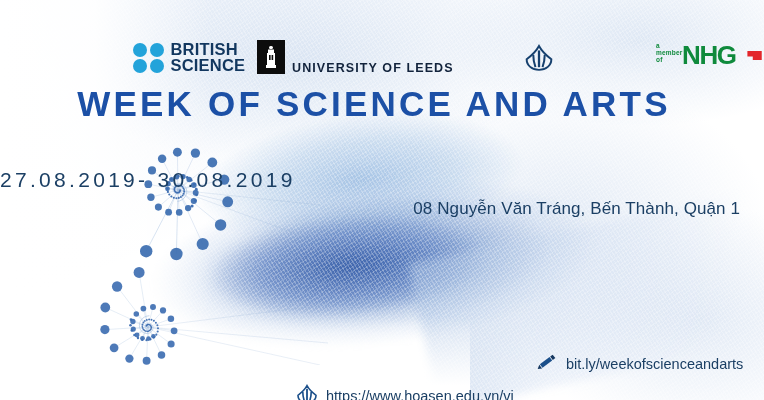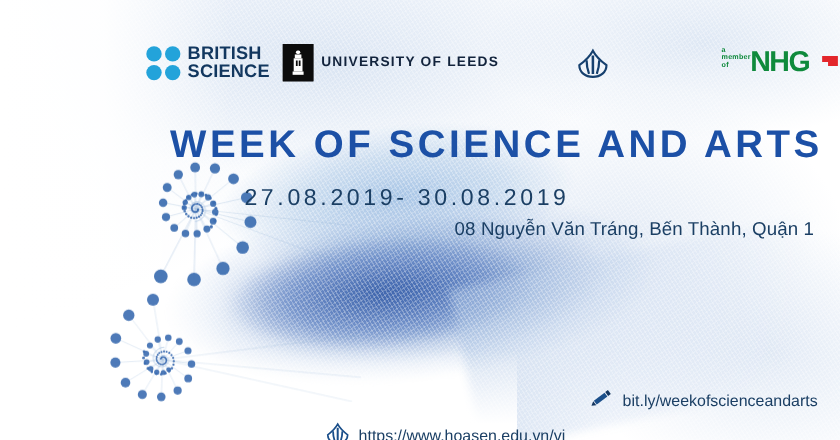--- a/index.html
+++ b/index.html
@@ -61,57 +61,57 @@
     left:0;top:318px;width:470px;height:82px;
     background:linear-gradient(0deg, #ffffff 18%, rgba(255,255,255,0) 100%);
   }
 
   
   #spiral{position:absolute;left:-10px;top:55px;width:340px;height:310px;}
 
   
   #logos{position:absolute;left:0;top:16px;width:764px;height:58px;}
 
-  .logo{position:absolute;display:flex;align-items:flex-start;}
+  .logo{position:absolute;display:flex;align-items:flex-end;}
 
   
   #logo-british-council{left:133px;top:26px;}
   #bc-dots{display:grid;grid-template-columns:14px 14px;grid-template-rows:14px 14px;gap:2.5px;margin-right:7px;}
   .bc-dot{width:14px;height:14px;border-radius:50%;background:#23a3da;}
   #bc-text{font-family:"Liberation Sans",sans-serif;font-weight:bold;font-size:16.5px;line-height:15.5px;
     color:#12375f;letter-spacing:.2px;}
 
   
   #logo-leeds{left:257px;top:24px;align-items:flex-end;}
   #leeds-mark{width:28px;height:34px;background:#0c0c0c;position:relative;margin-right:7px;margin-bottom:10px;}
   #leeds-text{font-family:"Liberation Sans",sans-serif;font-weight:bold;font-size:12.5px;color:#12233c;
-    letter-spacing:1.1px;margin-bottom:21px;}
+    letter-spacing:1.1px;margin-bottom:9px;}
 
   
   #logo-hoasen{left:524px;top:28px;}
   #hs-mark{margin-right:8px;}
   #hs-text{font-family:"Liberation Serif",serif;font-weight:bold;font-size:13.5px;line-height:14px;
     color:#14365f;letter-spacing:.4px;}
 
   
   #logo-nhg{left:655px;top:26px;flex-direction:row;align-items:flex-start;}
   #nhg-member{font-size:6.5px;color:#0f8a3c;font-weight:bold;letter-spacing:.2px;margin-left:1px;}
   #nhg-main{display:flex;align-items:center;}
   #nhg-sub{font-family:"Liberation Serif",serif;font-size:6.5px;color:#6b6b6b;line-height:7.5px;
     text-align:right;width:100%;margin-top:1px;}
 
   
   #headline{
-    position:absolute;left:0;top:112px;width:748px;text-align:right;
+    position:absolute;left:0;top:84px;width:748px;text-align:center;
     font-family:"Liberation Sans",sans-serif;font-weight:bold;font-size:35px;
     color:#1c50a6;letter-spacing:3.2px;white-space:nowrap;
   }
 
   #dates{
-    position:absolute;left:0;top:168px;width:740px;text-align:center;
+    position:absolute;left:0;top:168px;width:740px;text-align:left;
     font-family:"Liberation Sans",sans-serif;font-size:21px;color:#1b3f64;
     letter-spacing:3.3px;white-space:nowrap;
   }
   #address{
     position:absolute;left:0;top:199px;width:740px;text-align:right;
     font-family:"Liberation Sans",sans-serif;font-size:17px;color:#1b3f64;
     letter-spacing:.1px;white-space:nowrap;
   }
 
   

